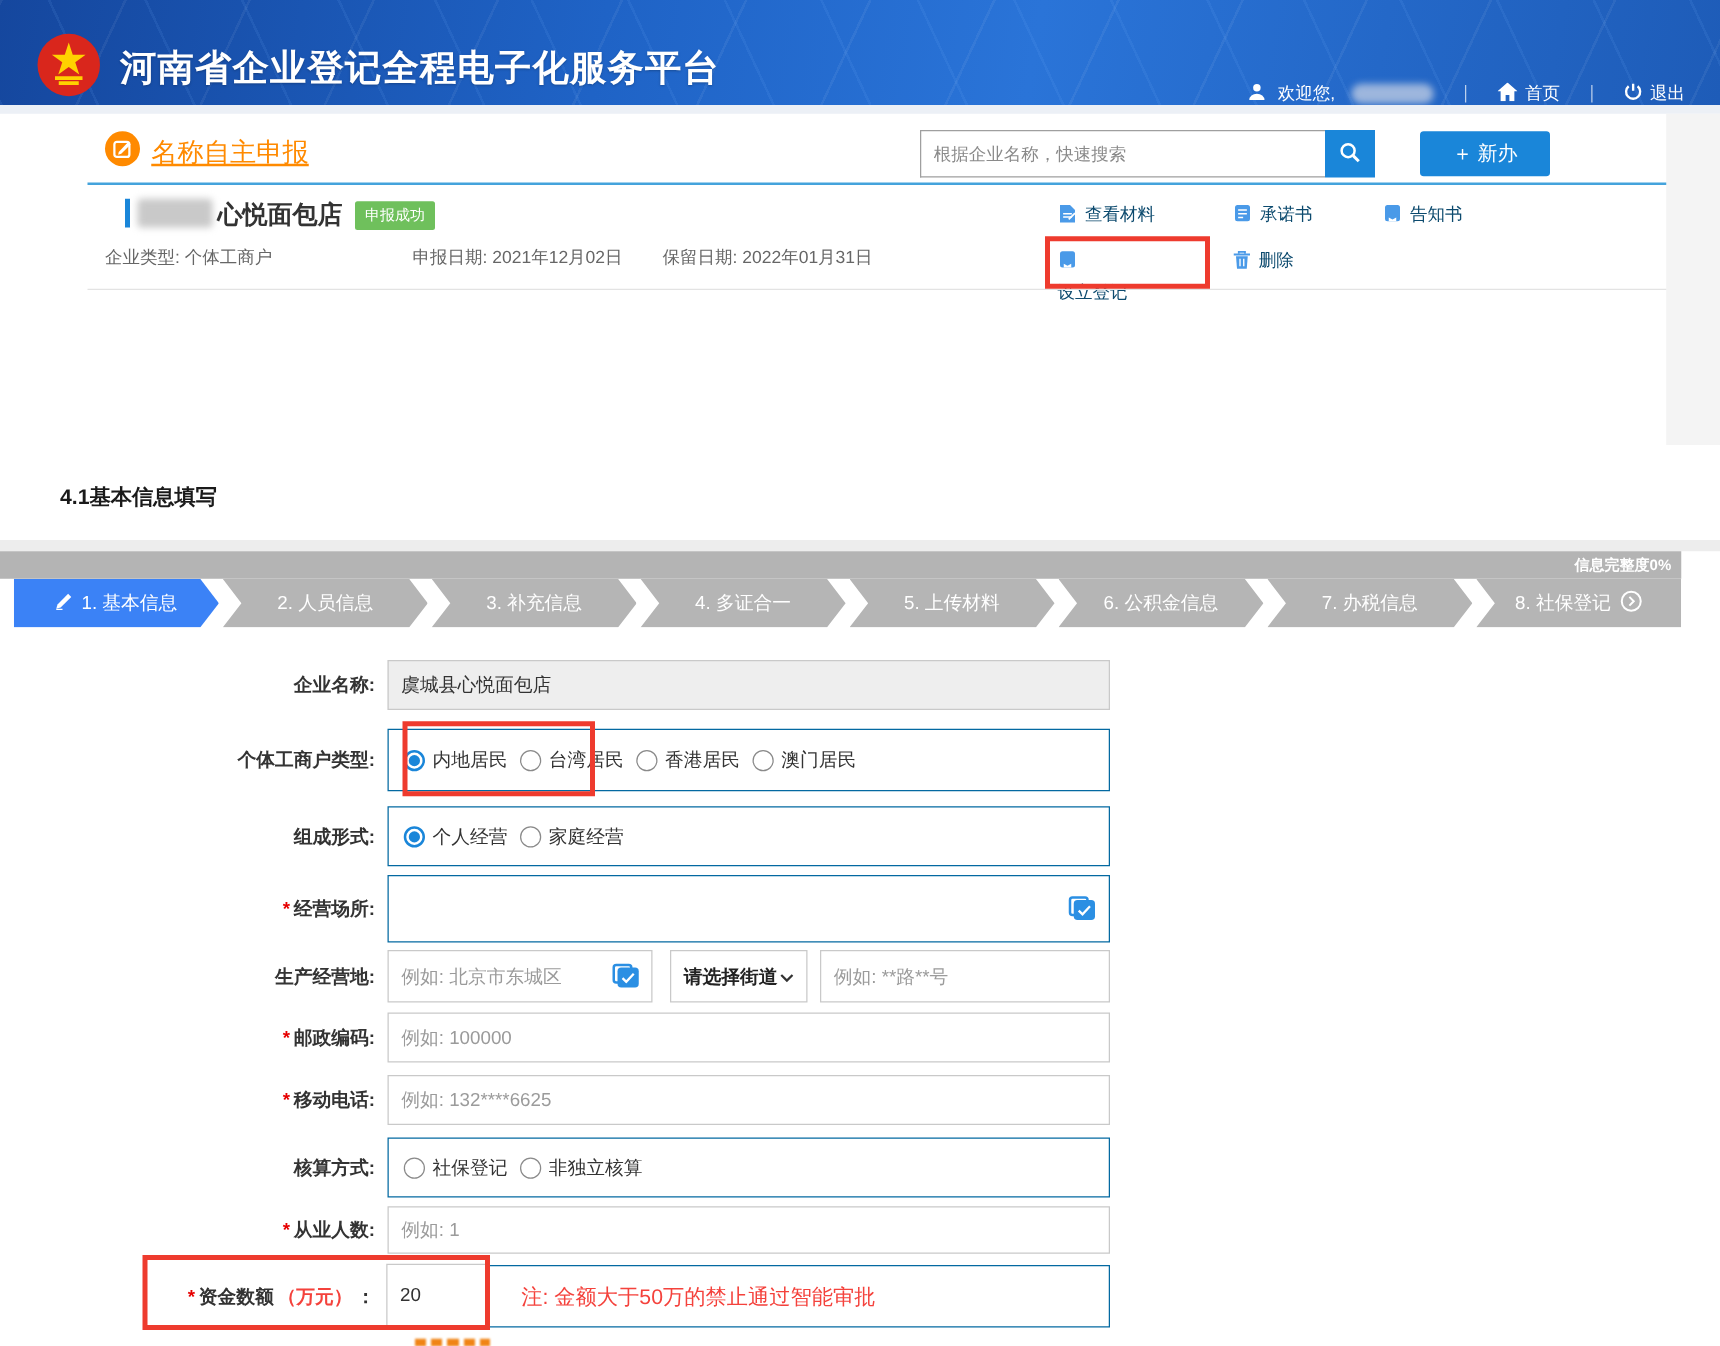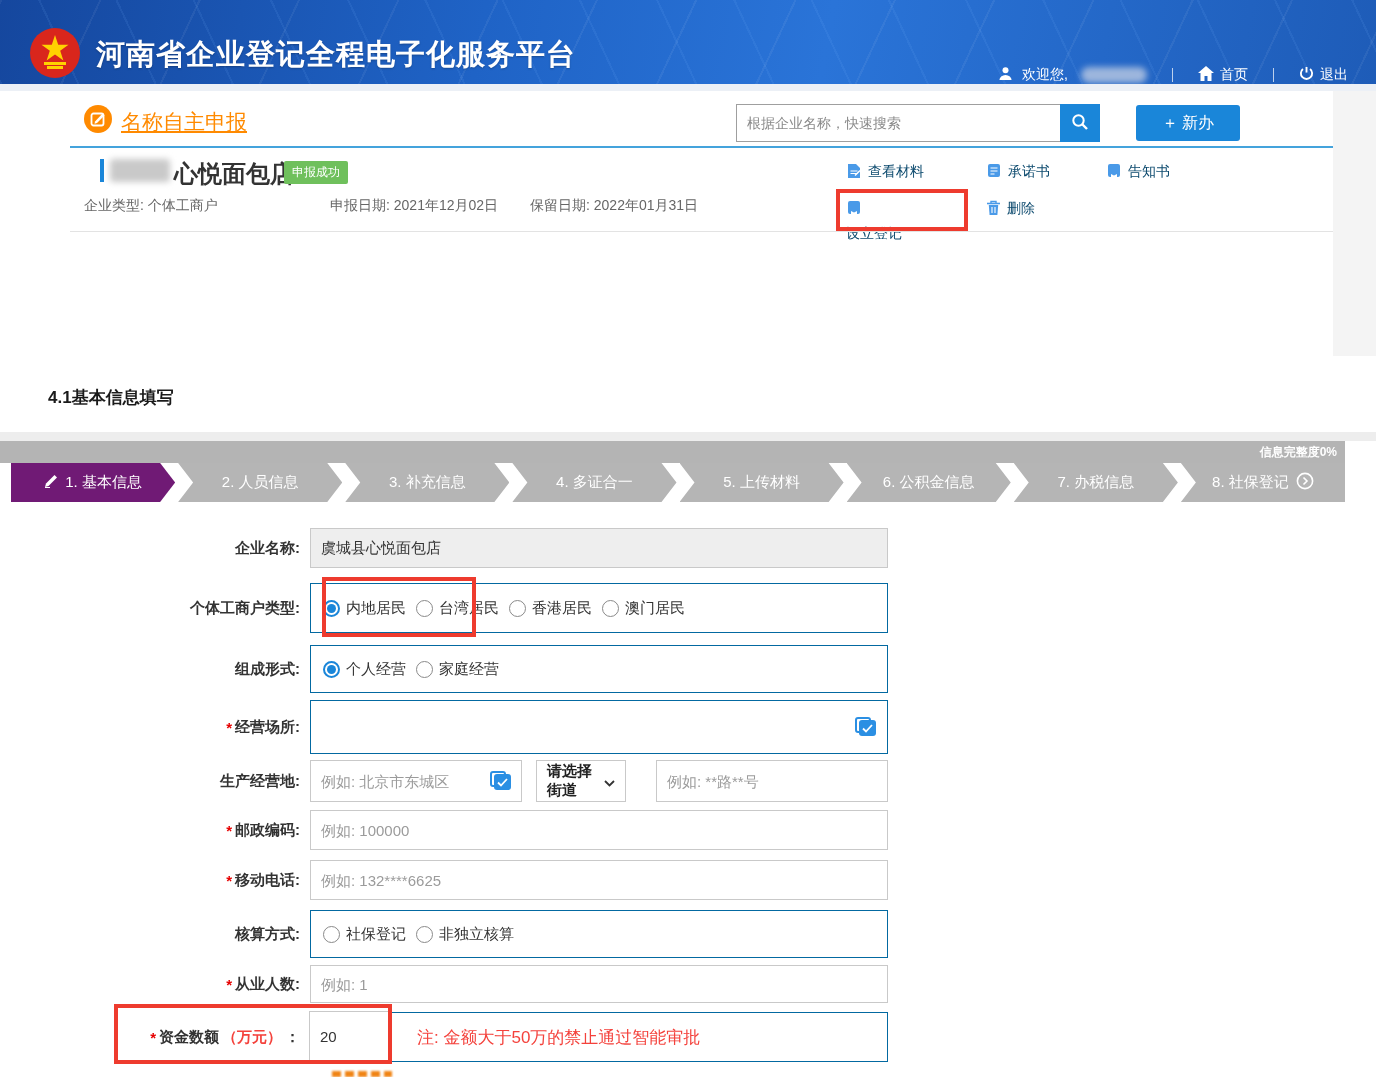--- a/index.html
+++ b/index.html
@@ -29,21 +29,21 @@
   .search-wrap { position:absolute; left:736px; top:104px; width:364px; height:38px; display:flex; }
   .search-input { flex:1; border:1px solid #9f9f9f; border-right:none; padding:0 10px; font-size:14px; color:#333; outline:none; }
   .search-input::placeholder { color:#8a8a8a; }
   .search-btn { width:40px; height:38px; background:#1a86d9; border:none; display:flex; align-items:center; justify-content:center; cursor:pointer; }
   .new-btn { position:absolute; left:1136px; top:105px; width:104px; height:36px; background:#1a86d9; border:none; border-radius:3px;
     color:#fff; font-size:16px; display:flex; align-items:center; justify-content:center; gap:4px; cursor:pointer; font-family:inherit; }
   .blue-line { position:absolute; left:70px; top:146px; width:1263px; height:2px; background:#44a3dc; }
 
   .rec-bar { position:absolute; left:100px; top:159px; width:4px; height:23px; background:#1a86d9; }
   .rec-blur { position:absolute; left:110px; top:159px; width:60px; height:23px; background:#c9c9c9; border-radius:3px; filter:blur(3px); }
-  .rec-name { position:absolute; left:174px; top:158px; font-size:24px; font-weight:700; color:#333; }
+  .rec-name { position:absolute; left:174px; top:158px; font-size:20px; font-weight:700; color:#333; }
   .rec-badge { position:absolute; left:284px; top:161px; background:#6fc05c; color:#fff; font-size:12px; padding:3px 8px; border-radius:2px; }
   .rec-meta { position:absolute; top:197px; font-size:14px; color:#666; }
   .act { position:absolute; display:flex; align-items:flex-start; gap:6px; font-size:14px; color:#0c4a6e; cursor:pointer; }
   .rec-divider { position:absolute; left:70px; top:231px; width:1263px; height:1px; background:#e3e3e3; }
 
   
   .redbox { position:absolute; border:4px solid #ee3b2e; pointer-events:none; }
 
   
   .doc-heading { position:absolute; left:3px; top:386px; font-size:17px; font-weight:700; color:#1a1a1a;margin-left:45px; }
@@ -51,42 +51,42 @@
   
   .wiz-strip { position:absolute; left:0; top:432px; width:1376px; height:9px; background:#ededed; }
   .wiz-progress { position:absolute; left:0; top:441px; width:1345px; height:22px; background:#b4b4b4;
     color:#fff; font-size:12px; font-weight:700; text-align:right; line-height:22px; padding-right:8px; }
   .wiz-tabs { position:absolute; left:0; top:463px; width:1345px; height:39px; display:flex; }
   .wtab { flex:1 1 0; margin-left:3px; background:#b5b5b5; color:#fff; font-size:15px;
     display:flex; align-items:center; justify-content:center; gap:7px; cursor:pointer;
     clip-path:polygon(0 0, calc(100% - 15px) 0, 100% 50%, calc(100% - 15px) 100%, 0 100%, 15px 50%); }
   .wtab:first-child { margin-left:0; clip-path:polygon(0 0, calc(100% - 15px) 0, 100% 50%, calc(100% - 15px) 100%, 0 100%); }
   .wtab:last-child { clip-path:polygon(0 0, 100% 0, 100% 100%, 0 100%, 15px 50%); }
-  .wtab.active { background:#701a75;margin-left:11px; }
+  .wtab.active { background:#3b82f6;margin-left:11px; }
 
   
   .frow { position:absolute; left:0; width:1376px; }
   .flabel { position:absolute; left:0; top:0; width:300px; height:100%;
     display:flex; align-items:center; justify-content:flex-end; font-size:15px; font-weight:700; color:#333; gap:3px; }
   .req { color:#e60000; font-weight:700; }
   .fbox { position:absolute; left:310px; top:0; height:100%; width:578px; border:1px solid #0369a1; background:#fff;
     display:flex; align-items:center; padding:0 12px; gap:10px; }
   .finput { position:absolute; left:310px; top:0; height:100%; width:578px; border:1px solid #c9c9c9; padding:0 10px;
     font-size:15px; color:#333; outline:none; font-family:inherit; }
   .finput::placeholder { color:#9b9b9b; }
   .finput.disabled { background:#eee; }
   .radio { width:17px; height:17px; border:1px solid #8a8a8a; border-radius:50%; background:#fff; flex:0 0 auto; }
   .radio.checked { border:2px solid #1a86d9; position:relative; }
   .radio.checked::after { content:""; position:absolute; inset:2px; border-radius:50%; background:#1a86d9; }
   .opt { display:flex; align-items:center; gap:6px; font-size:15px; color:#333; cursor:pointer; }
   .picker { position:absolute; width:22px; height:20px; cursor:pointer; }
   .picker .back { position:absolute; left:0; top:0; width:16px; height:16px; background:#fff; border:2px solid #2b8fe3; border-radius:3px; }
   .picker .front { position:absolute; left:4px; top:3px; width:17px; height:16px; background:#2b8fe3; border-radius:3px;
     display:flex; align-items:center; justify-content:center; }
-  .street-sel { position:absolute; left:536px; top:0; width:90px; height:100%; border:1px solid #c9c9c9;
+  .street-sel { position:absolute; left:536px; top:0; width:110px; height:100%; border:1px solid #c9c9c9;
     display:flex; align-items:center; justify-content:space-between; padding:0 10px; font-size:15px; font-weight:700; color:#222; cursor:pointer; }
   .cap-note { font-size:17px; color:#f4423c; margin-left:14px; white-space:nowrap; }
   .cap-input { position:absolute; left:-1px; top:-1px; width:80px; height:50px; border:1px solid #c9c9c9;
     padding:0 10px; font-size:15px; color:#333; outline:none; font-family:inherit; background:#fff; }
   .cutoff { position:absolute; left:332px; top:1071px; width:60px; height:6px; filter:blur(1px);
     background:repeating-linear-gradient(90deg,#f08415 0 9px, #fff 9px 13px); }
 </style>
 </head>
 <body>
 

